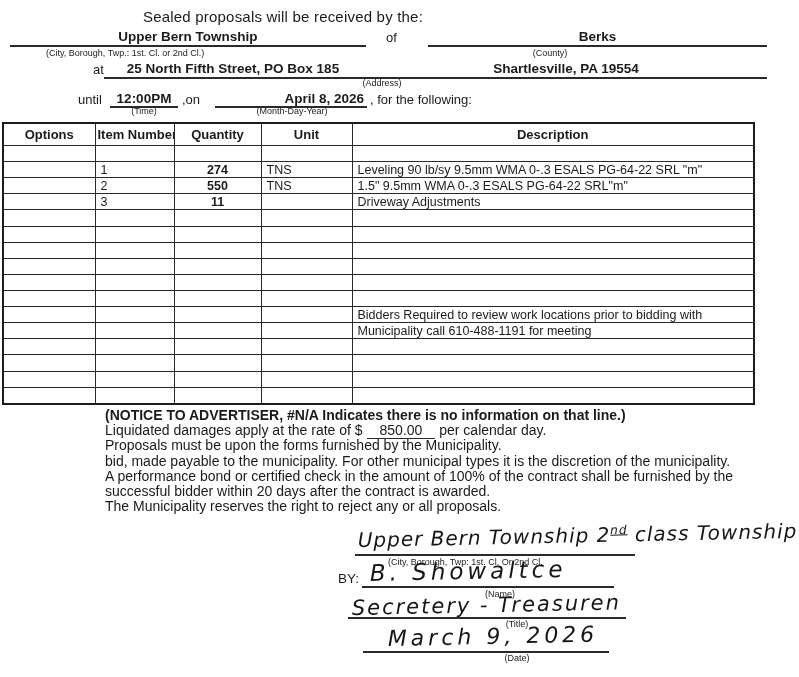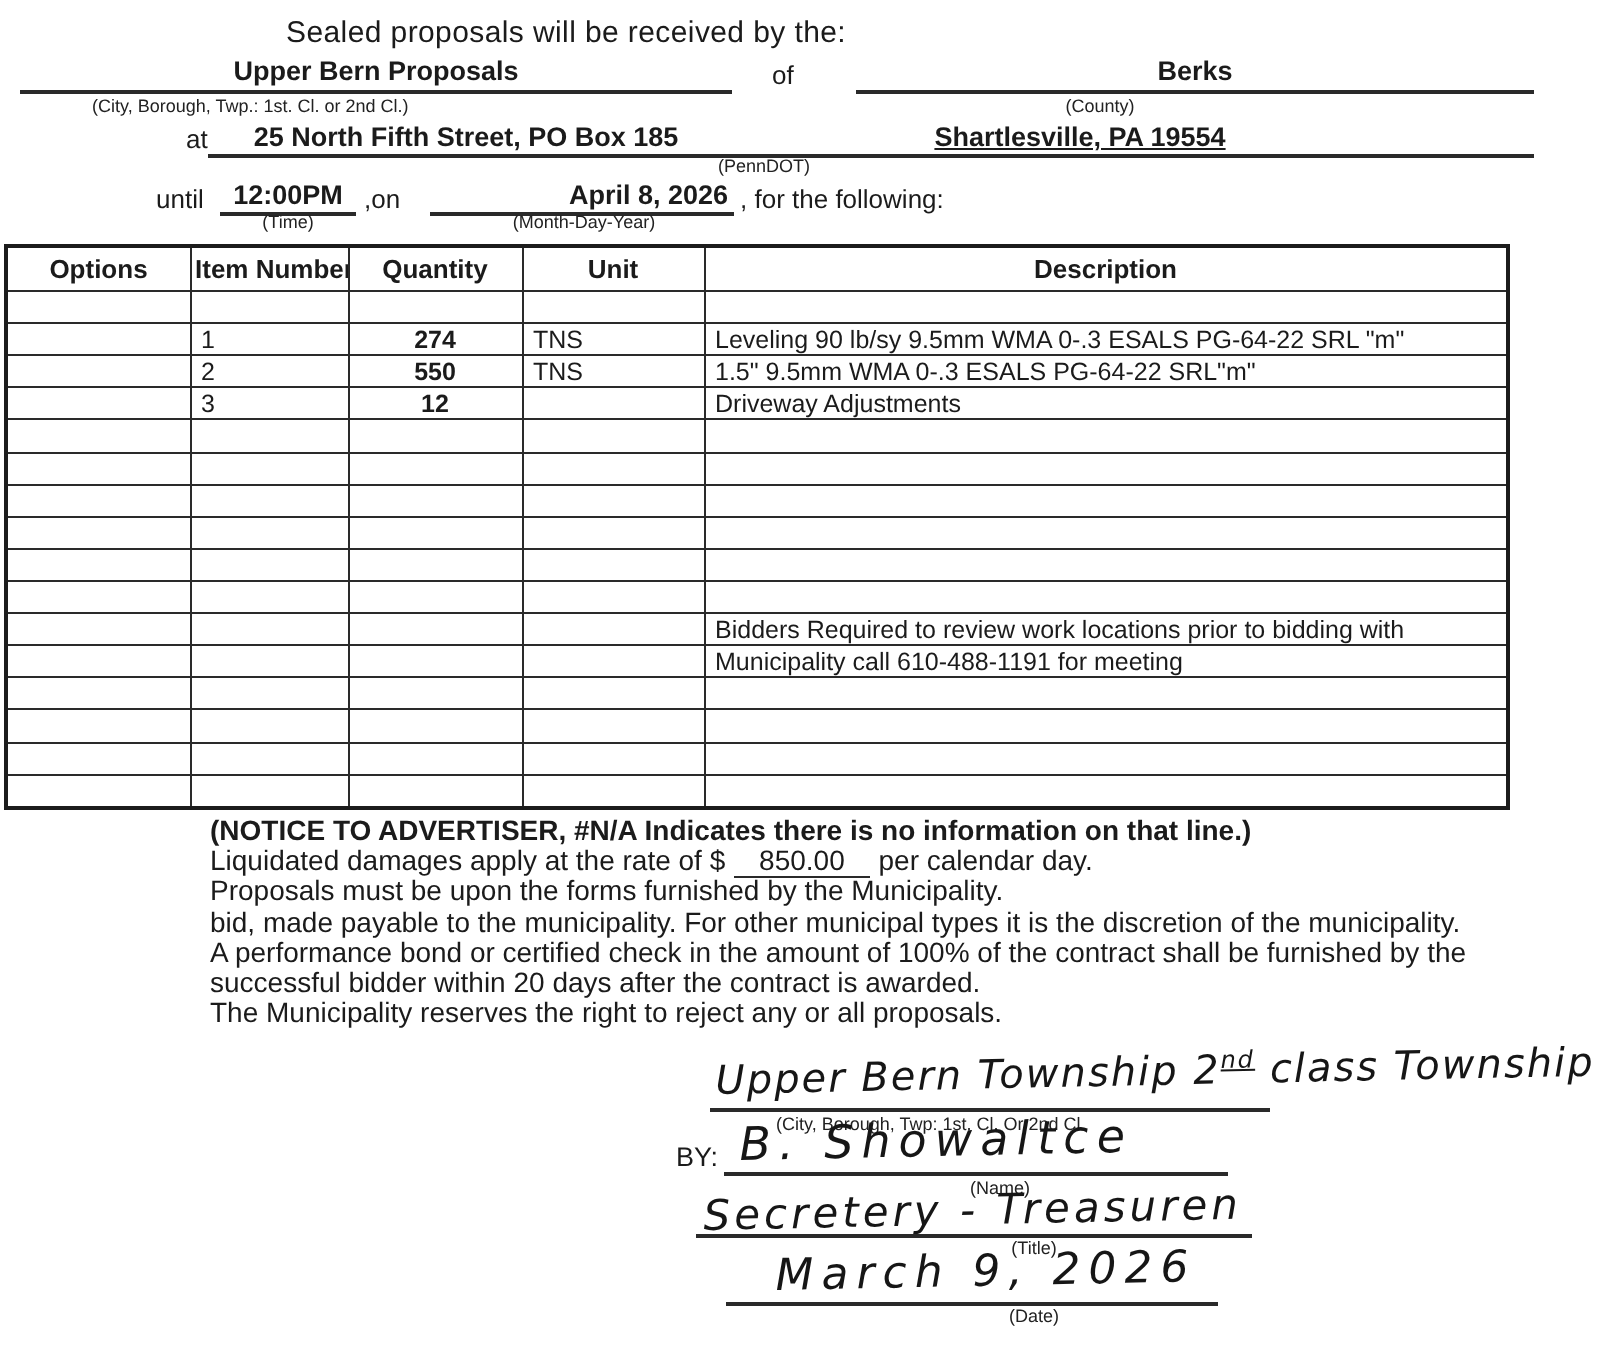--- a/index.html
+++ b/index.html
@@ -32,34 +32,34 @@
   .hand sup{font-size:60%;text-decoration:underline;}
 </style>
 </head>
 <body>
 
 <div class="page">
 
   <div class="abs intro" style="left:143px;top:8px;">Sealed proposals will be received by the:</div>
 
   <div class="abs uline center" style="left:10px;top:27px;width:356px;height:18px;">
-    <span class="fill">Upper Bern Proposals</span>
+    <span class="fill">Upper Bern Township</span>
   </div>
   <div class="abs txt" style="left:386px;top:30px;">of</div>
   <div class="abs uline center" style="left:428px;top:27px;width:339px;height:18px;">
     <span class="fill">Berks</span>
   </div>
   <div class="abs hint" style="left:46px;top:48px;">(City, Borough, Twp.: 1st. Cl. or 2nd Cl.)</div>
   <div class="abs hint center" style="left:519px;top:48px;width:62px;">(County)</div>
 
   <div class="abs txt" style="left:93px;top:62px;">at</div>
   <div class="abs uline" style="left:104px;top:59px;width:663px;height:18px;"></div>
   <div class="abs fill center" style="left:117px;top:61px;width:232px;">25 North Fifth Street, PO Box 185</div>
-  <div class="abs fill center" style="left:440px;top:61px;width:200px;text-decoration:underline;">Shartlesville, PA 19554</div>
-  <div class="abs hint center" style="left:352px;top:78px;width:60px;">(PennDOT)</div>
+  <div class="abs fill center" style="left:466px;top:61px;width:200px;">Shartlesville, PA 19554</div>
+  <div class="abs hint center" style="left:352px;top:78px;width:60px;">(Address)</div>
 
   <div class="abs txt" style="left:78px;top:92px;">until</div>
   <div class="abs uline center" style="left:110px;top:89px;width:68px;height:17px;">
     <span class="fill">12:00PM</span>
   </div>
   <div class="abs txt" style="left:182px;top:92px;">,on</div>
   <div class="abs uline right" style="left:215px;top:89px;width:152px;height:17px;">
     <span class="fill" style="padding-right:3px;">April 8, 2026</span>
   </div>
   <div class="abs txt" style="left:370px;top:92px;">, for the following:</div>
@@ -101,21 +101,21 @@
         <tr>
           <td class="col-options">&nbsp;</td>
           <td class="col-item">2</td>
           <td class="col-qty">550</td>
           <td class="col-unit">TNS</td>
           <td class="col-desc">1.5" 9.5mm WMA 0-.3 ESALS PG-64-22 SRL"m"</td>
         </tr>
         <tr>
           <td class="col-options">&nbsp;</td>
           <td class="col-item">3</td>
-          <td class="col-qty">12</td>
+          <td class="col-qty">11</td>
           <td class="col-unit">&nbsp;</td>
           <td class="col-desc">Driveway Adjustments</td>
         </tr>
         <tr>
           <td class="col-options">&nbsp;</td>
           <td class="col-item">&nbsp;</td>
           <td class="col-qty">&nbsp;</td>
           <td class="col-unit">&nbsp;</td>
           <td class="col-desc">&nbsp;</td>
         </tr>

